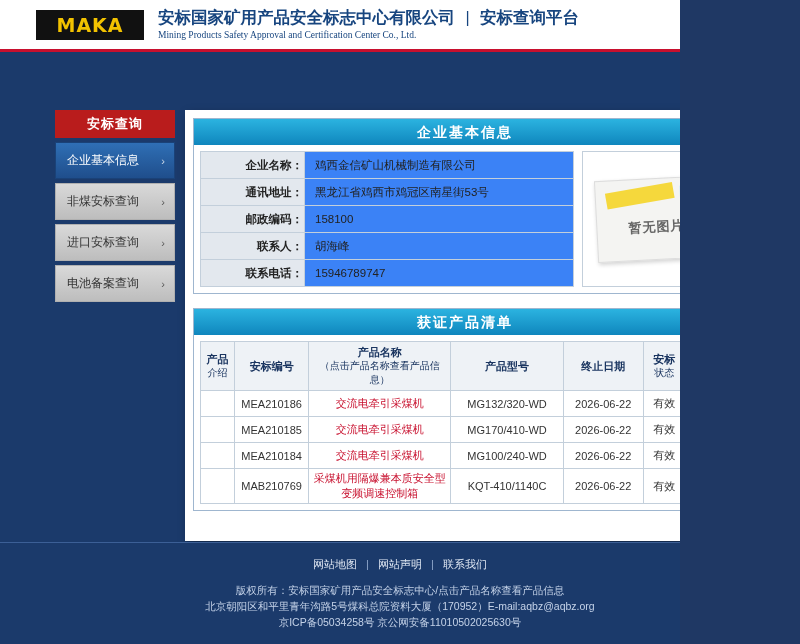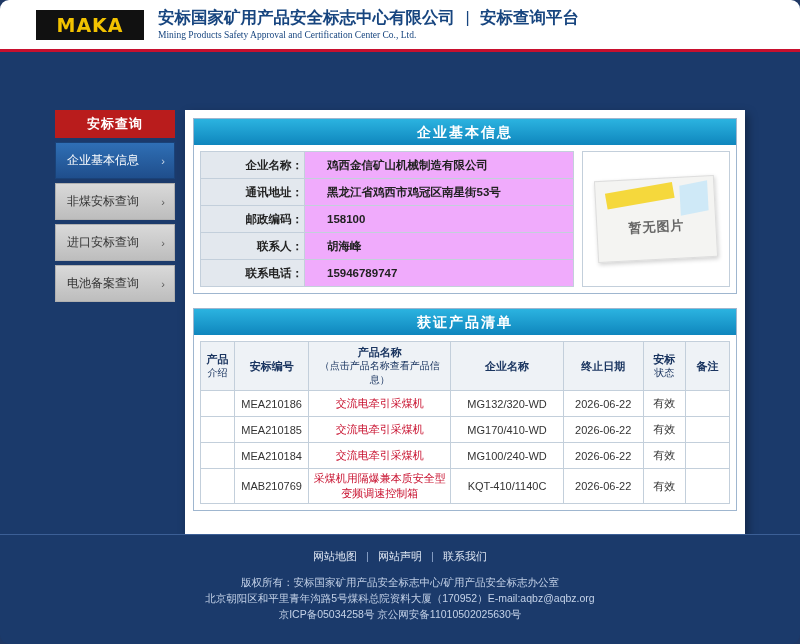--- a/index.html
+++ b/index.html
@@ -4,24 +4,23 @@
 <style>
   * { box-sizing: border-box; }
   html, body {
     margin: 0; padding: 0;
     width: 800px; height: 644px;
     background: #1f3864;
     font-family: "Liberation Sans", sans-serif;
   }
   #page {
     position: relative;
-    width: 800px; height: 644px;
+    width: 680px; height: 644px;
     background: #1b3a6b;
     overflow: hidden;
-    border-radius: 9px;
   }
 
   
   .header {
     height: 52px;
     background: #ffffff;
     border-bottom: 3px solid #c8102e;
     display: flex;
     align-items: center;
     padding-left: 36px;
@@ -144,24 +143,23 @@
   }
   .info-label {
     width: 104px;
     background: #e3e8ee;
     text-align: right;
     font-weight: bold;
     color: #1a3560;
     margin-left: 8px;
   }
   .info-value {
-    padding-left: 22px;
-    background: #f0abfc;
+    padding-left: 10px;
+    background: #3b82f6;
     color: #333;
-    font-weight: bold;
   }
 
   
   .img-box {
     width: 148px;
     margin-left: 8px;
     border: 1px solid #c3cfdb;
     background: #fff;
     display: flex;
     align-items: center;
@@ -229,21 +227,21 @@
   .col-code { width: 74px; }
   .col-name { width: 142px; }
   .col-model { width: 112px; }
   .col-date { width: 80px; }
   .col-status { width: 42px; margin-top: 17px; }
   .col-remark { width: 44px; }
 
   
   .footer {
     position: absolute;
-    left: 0; bottom: 8px;
+    left: 0; bottom: 0;
     width: 800px;
     height: 102px;
     background: #1b3a6b;
     border-top: 1px solid #3c5f96;
     text-align: center;
     padding-top: 14px;
   }
   .foot-links {
     font-size: 11px;
     color: #dfe7f3;
@@ -344,21 +342,21 @@
               <tr>
                 <th class="col-intro">
                   <span>产品</span>
                   <span class="th-sub">介绍</span>
                 </th>
                 <th class="col-code">安标编号</th>
                 <th class="col-name">
                   <span>产品名称</span>
                   <span class="th-sub">（点击产品名称查看产品信息）</span>
                 </th>
-                <th class="col-model">企业名称</th>
+                <th class="col-model">产品型号</th>
                 <th class="col-date">终止日期</th>
                 <th class="col-status">
                   <span>安标</span>
                   <span class="th-sub">状态</span>
                 </th>
                 <th class="col-remark">备注</th>
               </tr>
             </thead>
             <tbody>
               <tr>
@@ -414,18 +412,18 @@
   </div>
 
   <div class="footer">
     <div class="foot-links">
       <a href="#">网站地图</a>
       <span class="foot-sep">|</span>
       <a href="#">网站声明</a>
       <span class="foot-sep">|</span>
       <a href="#">联系我们</a>
     </div>
-    <div class="foot-line">版权所有：安标国家矿用产品安全标志中心/矿用产品安全标志办公室</div>
+    <div class="foot-line">版权所有：安标国家矿用产品安全标志中心/点击产品名称查看产品信息</div>
     <div class="foot-line">北京朝阳区和平里青年沟路5号煤科总院资料大厦（170952）E-mail:aqbz@aqbz.org</div>
     <div class="foot-line">京ICP备05034258号 京公网安备11010502025630号</div>
   </div>
 
 </div>
 
 </body></html>

